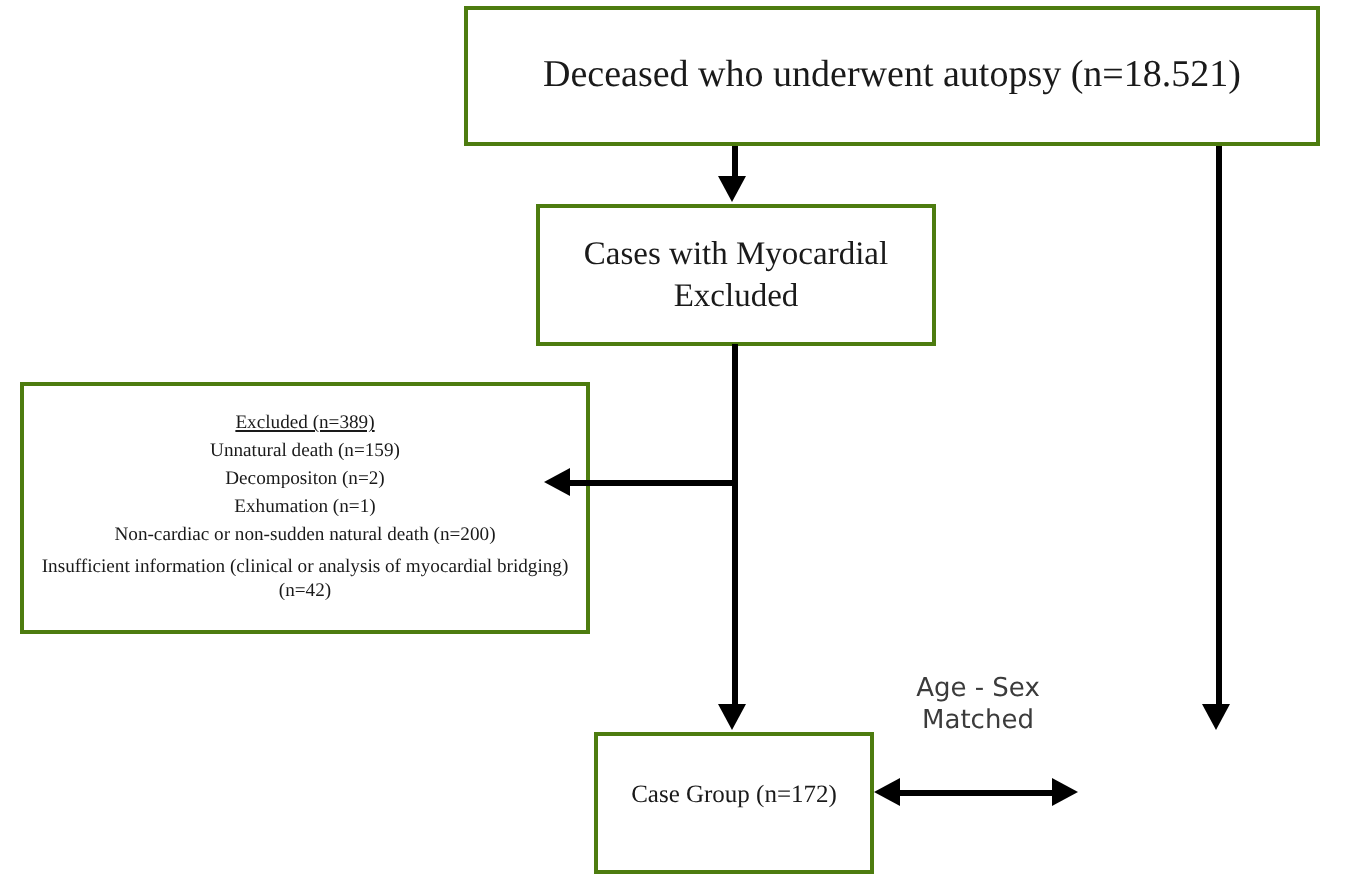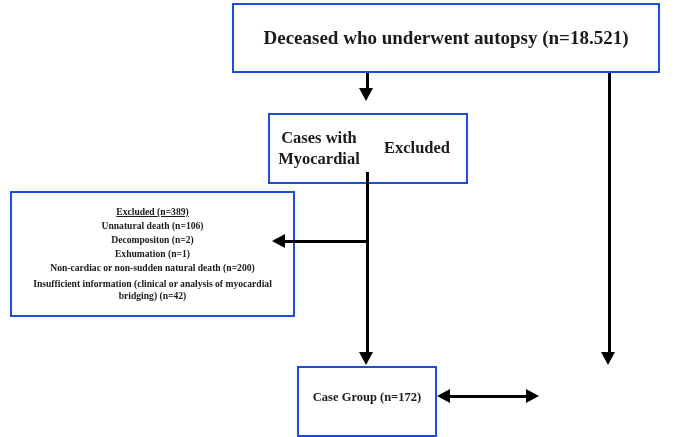--- a/index.html
+++ b/index.html
@@ -12,45 +12,44 @@
     width: 685px;
     height: 437px;
     background: #ffffff;
     overflow: hidden;
     font-family: "Liberation Serif", "DejaVu Serif", serif;
     color: #1a1a1a;
   }
   .box {
     position: absolute;
     box-sizing: border-box;
-    border: 2px solid #1d4ed8;
+    border: 2px solid #4d7c0f;
     background: #ffffff;
     display: flex;
     align-items: center;
     justify-content: center;
     text-align: center;
     line-height: 1.25;
-    font-weight: bold;
   }
   .box-text {
     display: block;
     width: 100%;
     padding: 0 6px;
     box-sizing: border-box;
   }
 
   
   #box-autopsy {
     left: 232px; top: 3px; width: 428px; height: 70px;
     font-size: 19px;
   }
   #box-bridging {
-    left: 268px; top: 113px; width: 200px; height: 71px;
+    left: 268px; top: 102px; width: 200px; height: 71px;
     font-size: 16.5px;
-    flex-direction: row;
+    flex-direction: column;
     justify-content: center;
   }
   #box-bridging .line2 { margin-top: 7px; }
 
   #box-excluded {
     left: 10px; top: 191px; width: 285px; height: 126px;
     font-size: 9.6px;
     flex-direction: column;
     justify-content: center;
     align-items: center;
@@ -163,21 +162,21 @@
     <span class="box-text">Deceased who underwent autopsy (n=18.521)</span>
   </div>
 
   <div class="box" id="box-bridging">
     <span class="box-text line1">Cases with Myocardial</span>
     <span class="box-text">Excluded</span>
   </div>
 
   <div class="box" id="box-excluded">
     <span class="ex-line head">Excluded (n=389)</span>
-    <span class="ex-line">Unnatural death (n=106)</span>
+    <span class="ex-line">Unnatural death (n=159)</span>
     <span class="ex-line">Decompositon (n=2)</span>
     <span class="ex-line">Exhumation (n=1)</span>
     <span class="ex-line">Non-cardiac or non-sudden natural death (n=200)</span>
     <span class="ex-line wrap">Insufficient information (clinical or analysis of myocardial bridging) (n=42)</span>
   </div>
 
   <div class="box" id="box-case">
     <span class="box-text">Case Group (n=172)</span>
   </div>
 
@@ -191,14 +190,18 @@
   <div class="hline" id="conn-x-line"></div>
   <div class="arrow-left" id="conn-x-head"></div>
 
   <div class="vline" id="conn-c-stem"></div>
   <div class="arrow-down" id="conn-c-head"></div>
 
   <div class="hline" id="conn-m-line"></div>
   <div class="arrow-left" id="conn-m-head-l"></div>
   <div class="arrow-right" id="conn-m-head-r"></div>
 
+  <div class="matched-label">
+    <span>Age - Sex</span>
+    <span>Matched</span>
+  </div>
 
 </div>
 
 </body></html>

